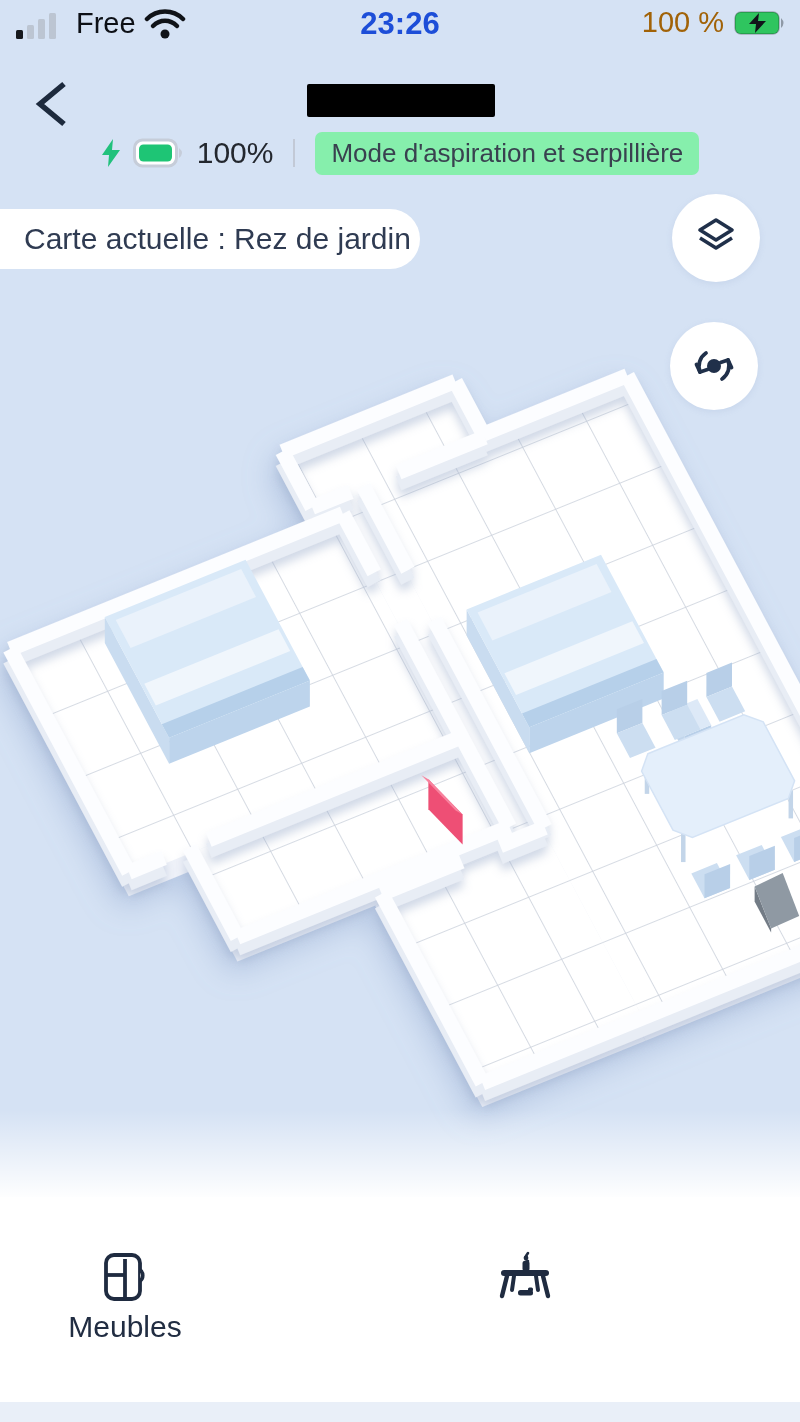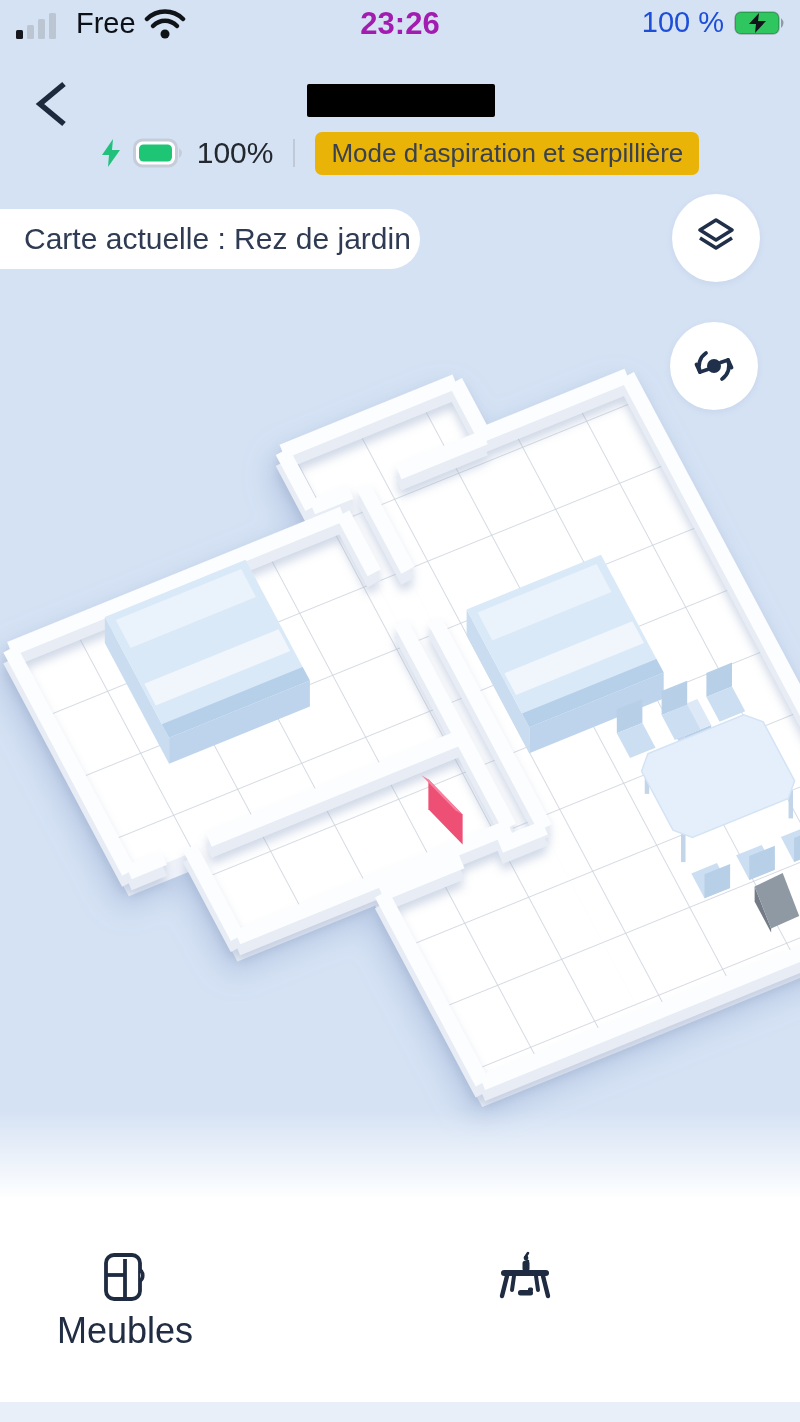--- a/index.html
+++ b/index.html
@@ -6,49 +6,49 @@
   body{
     width:800px;height:1422px;position:relative;overflow:hidden;
     background:#d5e2f4;
     font-family:"Liberation Sans","DejaVu Sans",sans-serif;
     color:#1f2c44;
   }
   
   .statusbar{position:absolute;top:0;left:0;width:800px;height:46px;display:flex;align-items:center;text-decoration:underline;}
   .sb-left{position:absolute;left:16px;top:6px;display:flex;align-items:flex-end;gap:8px;}
   .sb-carrier{font-size:29px;color:#0d1016;line-height:34px;}
-  .sb-center{position:absolute;left:0;right:0;top:6px;text-align:center;font-size:31px;font-weight:700;color:#a21caf;}
+  .sb-center{position:absolute;left:0;right:0;top:6px;text-align:center;font-size:31px;font-weight:700;color:#1d4ed8;}
   .sb-right{position:absolute;right:14px;top:6px;display:flex;align-items:center;gap:10px;}
-  .sb-batt-text{font-size:29px;color:#1d4ed8;}
+  .sb-batt-text{font-size:29px;color:#a16207;}
   
   .back-btn{position:absolute;left:30px;top:78px;width:44px;height:52px;cursor:pointer;}
   .redacted{position:absolute;left:307px;top:84px;width:188px;height:33px;background:#000;border-radius:2px;}
   .mode-row{position:absolute;top:130px;left:0;width:800px;height:46px;display:flex;align-items:center;justify-content:center;gap:12px;}
   .mode-pct{font-size:30px;color:#23272e;font-weight:500;}
   .mode-div{width:2px;height:28px;background:#c2c9d6;margin:0 8px;}
-  .mode-badge{background:#eab308;border-radius:7px;padding:6px 16px;font-size:26px;color:#39414f;}
+  .mode-badge{background:#86efac;border-radius:7px;padding:6px 16px;font-size:26px;color:#39414f;}
   
   .map-pill{position:absolute;left:0;top:209px;width:420px;height:60px;background:#ffffff;
     border-radius:0 38px 38px 0;display:flex;align-items:center;padding-left:24px;box-sizing:border-box;
     font-size:30px;color:#2f3b52;}
   
   .round-btn{position:absolute;width:88px;height:88px;border-radius:50%;background:#ffffff;
     display:flex;align-items:center;justify-content:center;box-shadow:0 2px 6px rgba(140,160,200,0.18);cursor:pointer;}
   #btn-layers{left:672px;top:194px;}
   #btn-rotate{left:670px;top:322px;}
   
   #map-wrap{position:absolute;left:0;top:0;width:800px;height:1422px;}
   
   .map-fade{position:absolute;left:0;top:1110px;width:800px;height:90px;
     background:linear-gradient(to bottom, rgba(255,255,255,0), #ffffff);}
   .bottom-panel{position:absolute;left:0;top:1197px;width:800px;height:225px;background:#ffffff;}
   .tab-item{position:absolute;top:1250px;width:460px;display:flex;flex-direction:column;align-items:center;gap:6px;cursor:pointer;}
   #tab-furniture{left:-105px;}
   #tab-clean{left:295px;}
-  .tab-label{font-size:36px;color:#212d42;}
+  .tab-label{font-size:30px;color:#212d42;}
   .bottom-strip{position:absolute;left:0;top:1402px;width:800px;height:20px;background:#e9eff8;}
 </style>
 </head>
 <body>
 
 <div id="map-wrap"><svg width="800" height="1422" viewBox="0 0 800 1422">
     <defs>
       <pattern id="grid" width="1" height="1" patternUnits="userSpaceOnUse" patternTransform="matrix(64,-26,33,62,10,655)">
         <rect width="1.02" height="1.02" fill="#ffffff"></rect>
         <path d="M0,1 L0,0 L1,0" stroke="#c9cfda" stroke-width="0.022" fill="none"></path>

